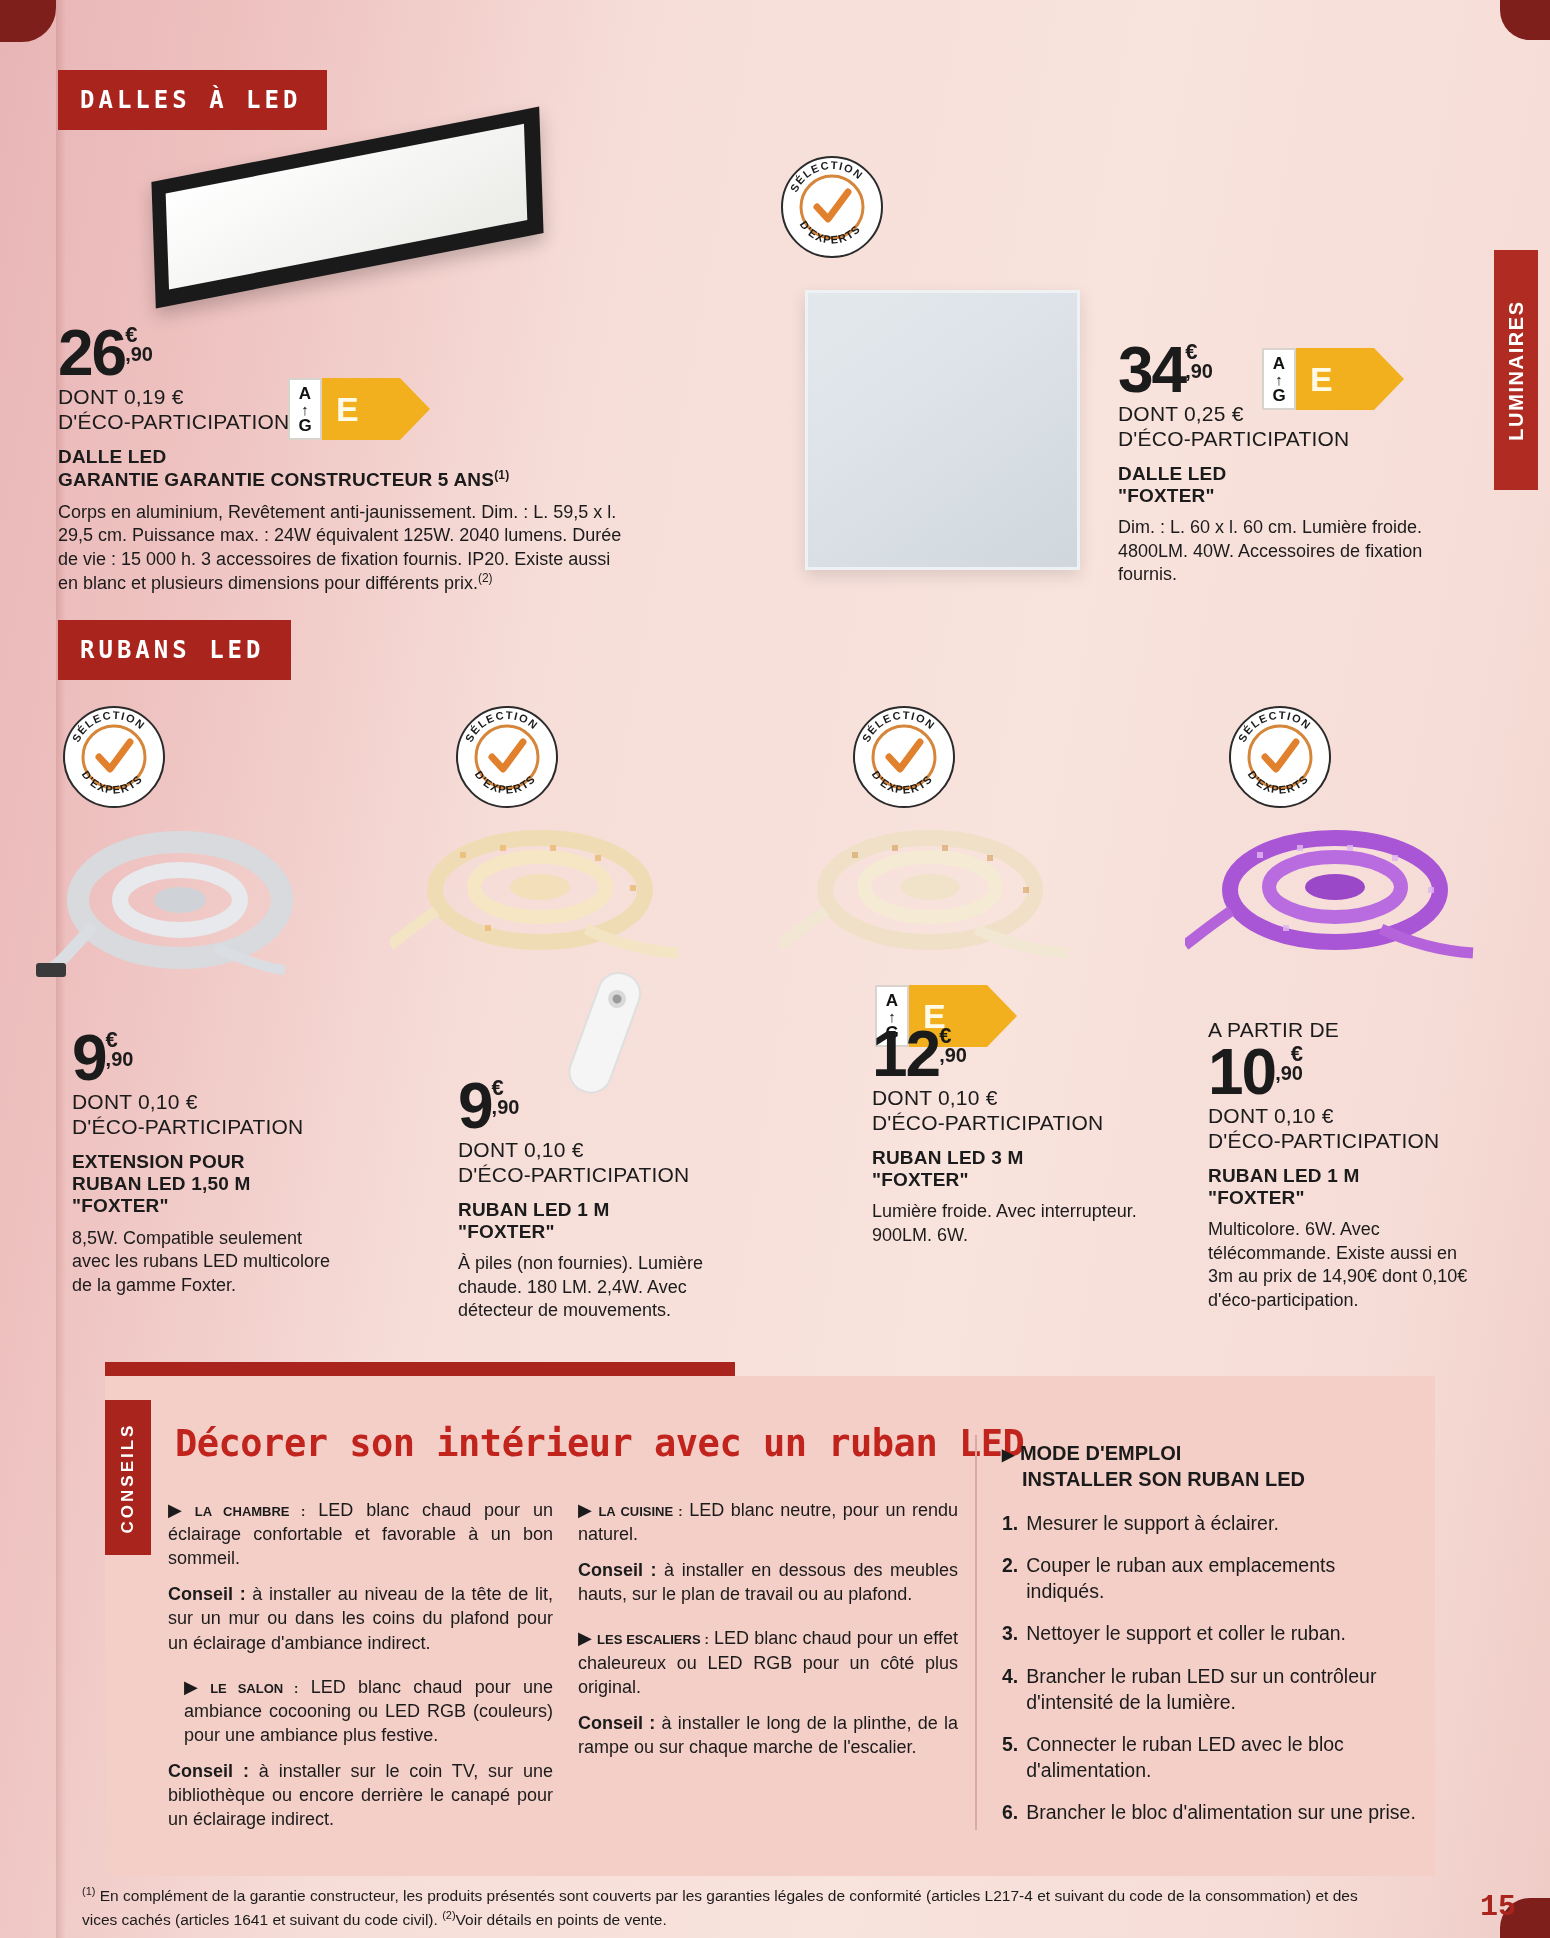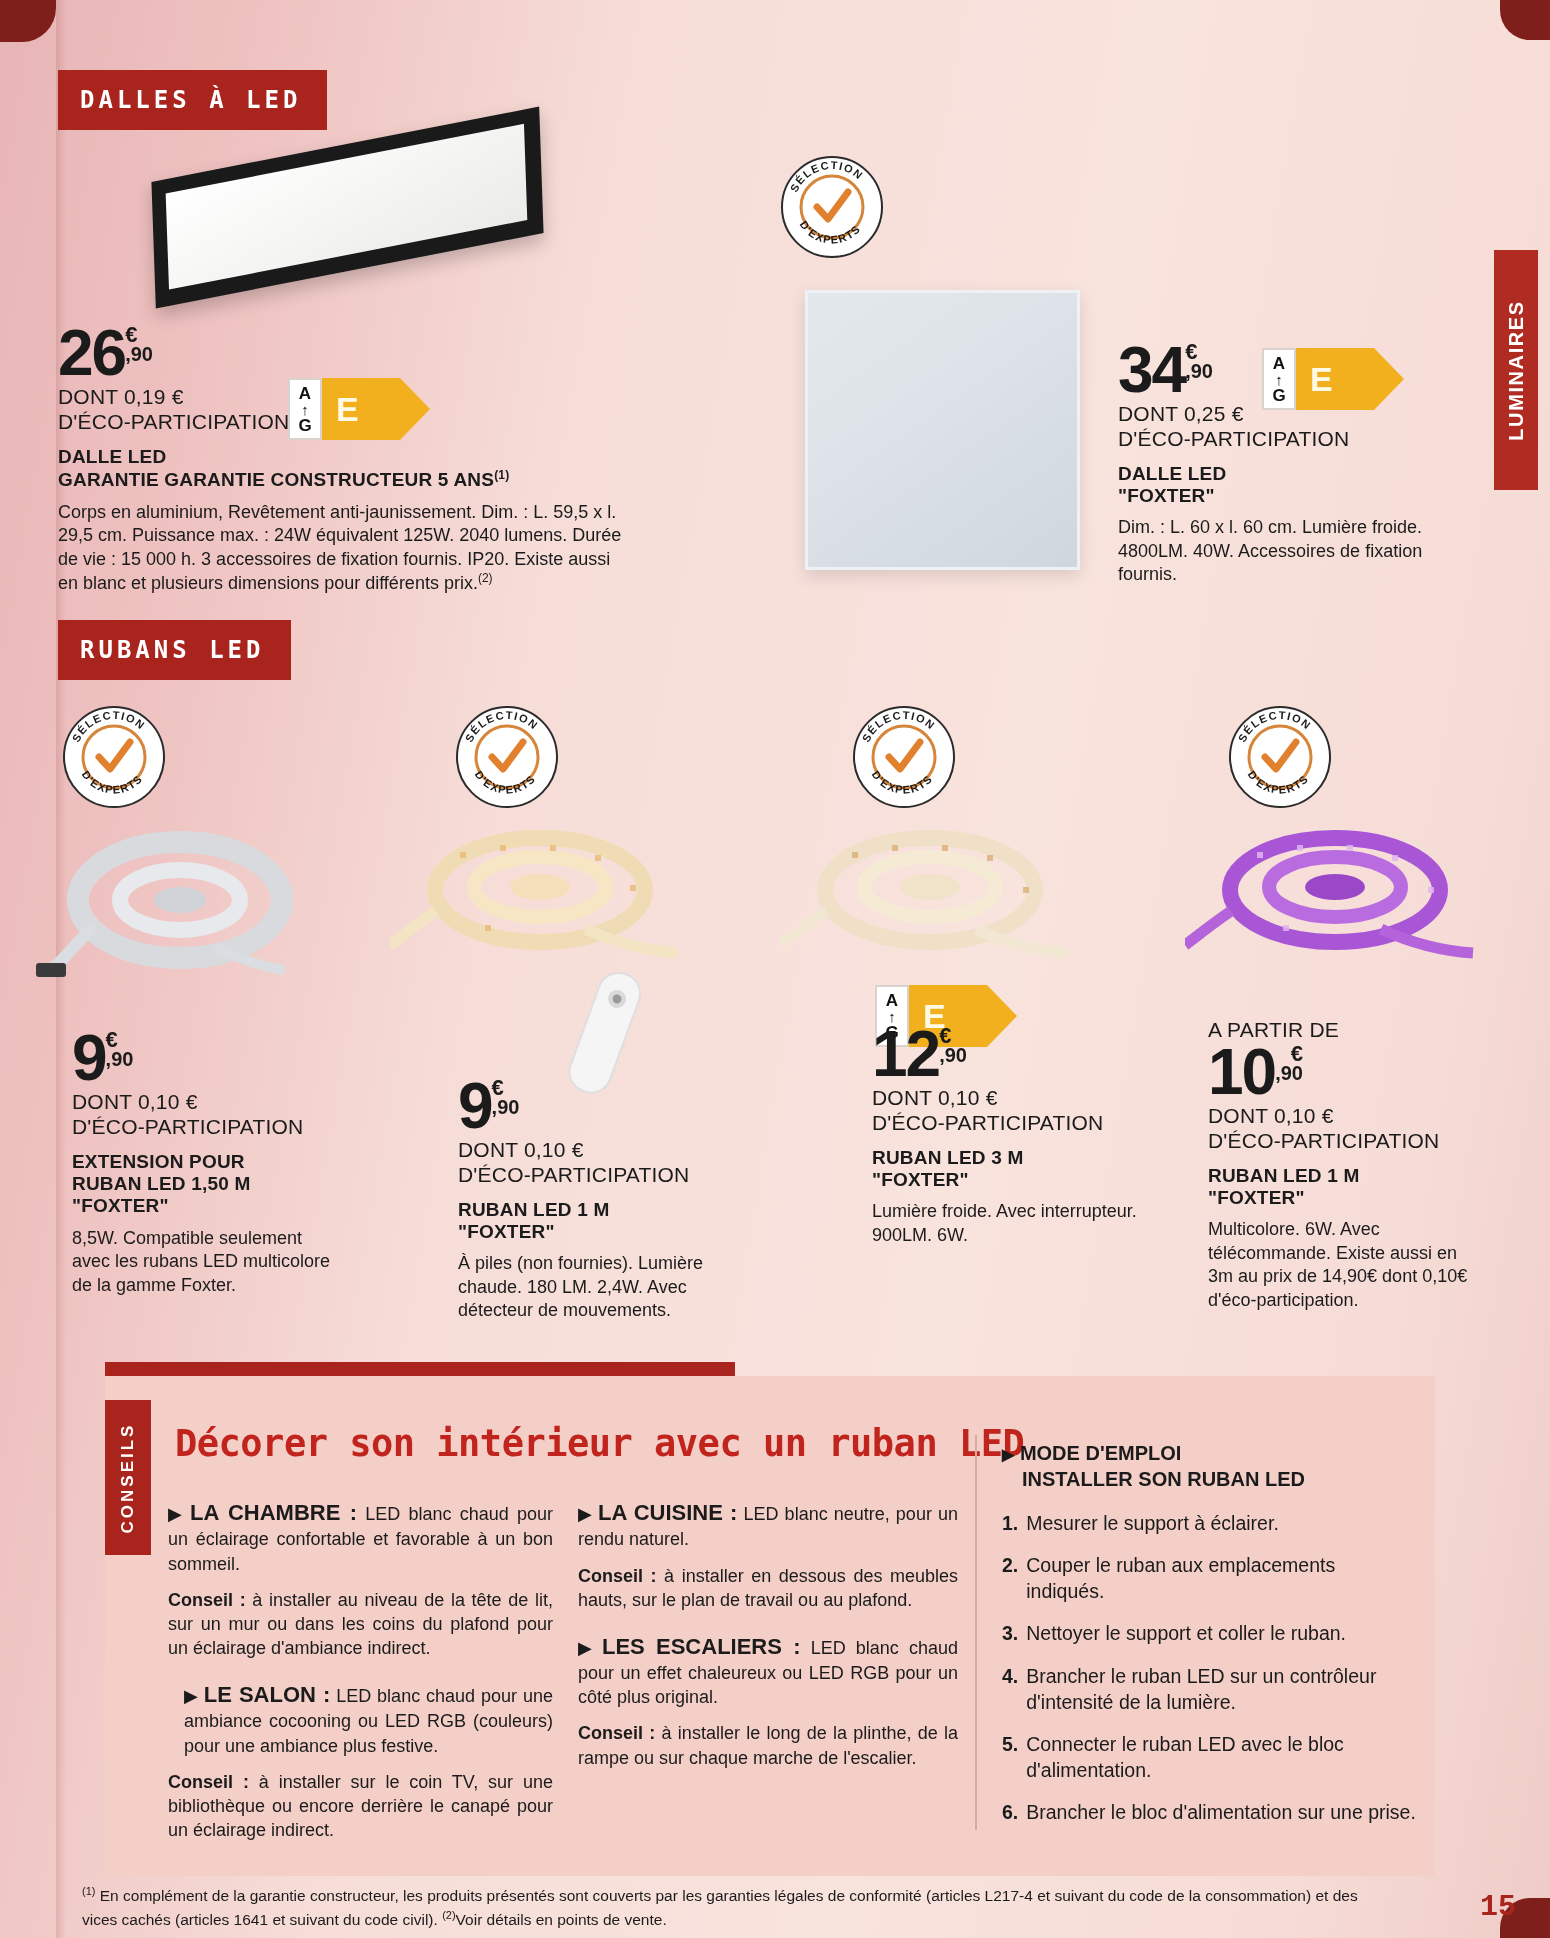--- a/index.html
+++ b/index.html
@@ -127,21 +127,21 @@
   }
   .conseils-tab span {
     transform: rotate(-90deg); white-space: nowrap;
     font-weight: bold; font-size: 17px; letter-spacing: 3px;
   }
   .conseils-topbar { position:absolute; background:#a9241d; }
   .conseils-title {
     color: #c0241c; font-weight: bold; font-size: 37px;
     font-family: "DejaVu Sans Mono", monospace; letter-spacing: -0.5px;
   }
-  .tip-head { font-weight: bold; font-size: 22px; color:#1b1b1b; }
+  .tip-head { font-weight: bold; font-size: 13px; color:#1b1b1b; }
   .tip-body { font-size: 18px; color:#1b1b1b; line-height: 1.34; text-align: justify;}
   .tip-p { margin-bottom: 12px; }
   .conseil-lbl { font-weight: bold; }
   .divider-v { position:absolute; width:2px; background:#d9a9a2; }
   .mode-head { font-weight:bold; font-size:20px; color:#1b1b1b; line-height:1.3;}
   .mode-list { margin-top: 18px; font-size: 19.5px; color:#1b1b1b; line-height:1.34; }
   .mode-list li { margin-bottom: 16px; display:flex; gap:8px; }
   .mode-list li .n { font-weight: bold; flex: 0 0 auto; }
   .footnote {
     position:absolute; font-size: 15.5px; color:#1b1b1b; line-height:1.45;

